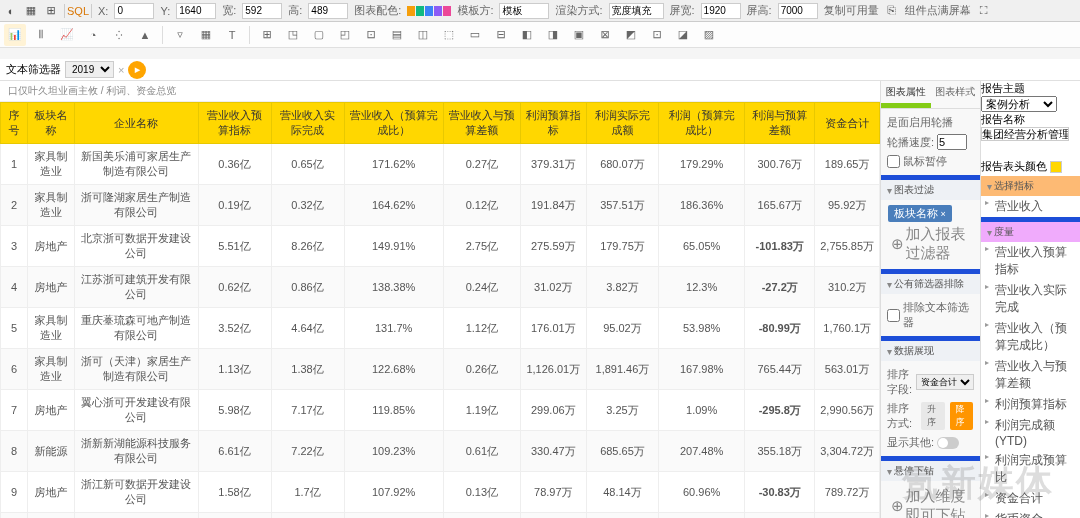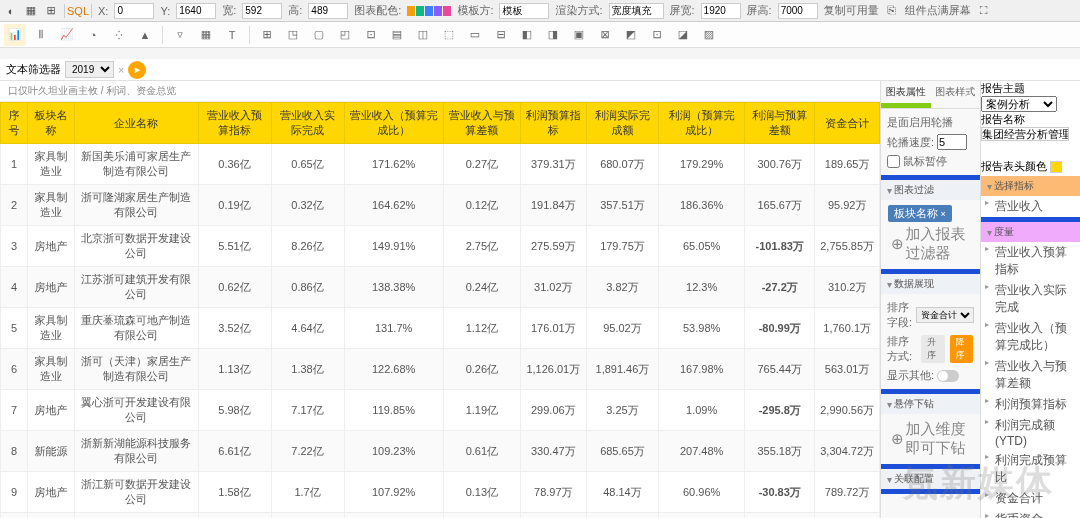--- a/index.html
+++ b/index.html
@@ -330,20 +330,29 @@
       </div>
     </div>
     <div class="panel-section">
       <div class="ps-head">图表过滤</div>
       <div class="ps-body">
         <span class="btn-chip blue"><span>板块名称</span> ×</span>
         <div class="panel-link">加入报表过滤器</div>
       </div>
     </div>
     <div class="panel-section">
+      <div class="ps-head">公有筛选器排除</div>
+      <div class="ps-body">
+        <div class="panel-row">
+            <input type="checkbox" style="">
+            <span>排除文本筛选器</span>
+          </div>
+      </div>
+    </div>
+    <div class="panel-section">
       <div class="ps-head">数据展现</div>
       <div class="ps-body">
         <div class="panel-row">
             <span>排序字段:</span>
             <select><option>资金合计</option></select>
           </div>
         <div class="panel-row">
             <span>排序方式:</span>
           <span class="btn-chip">升序</span>
           <span class="btn-chip orange">降序</span>

